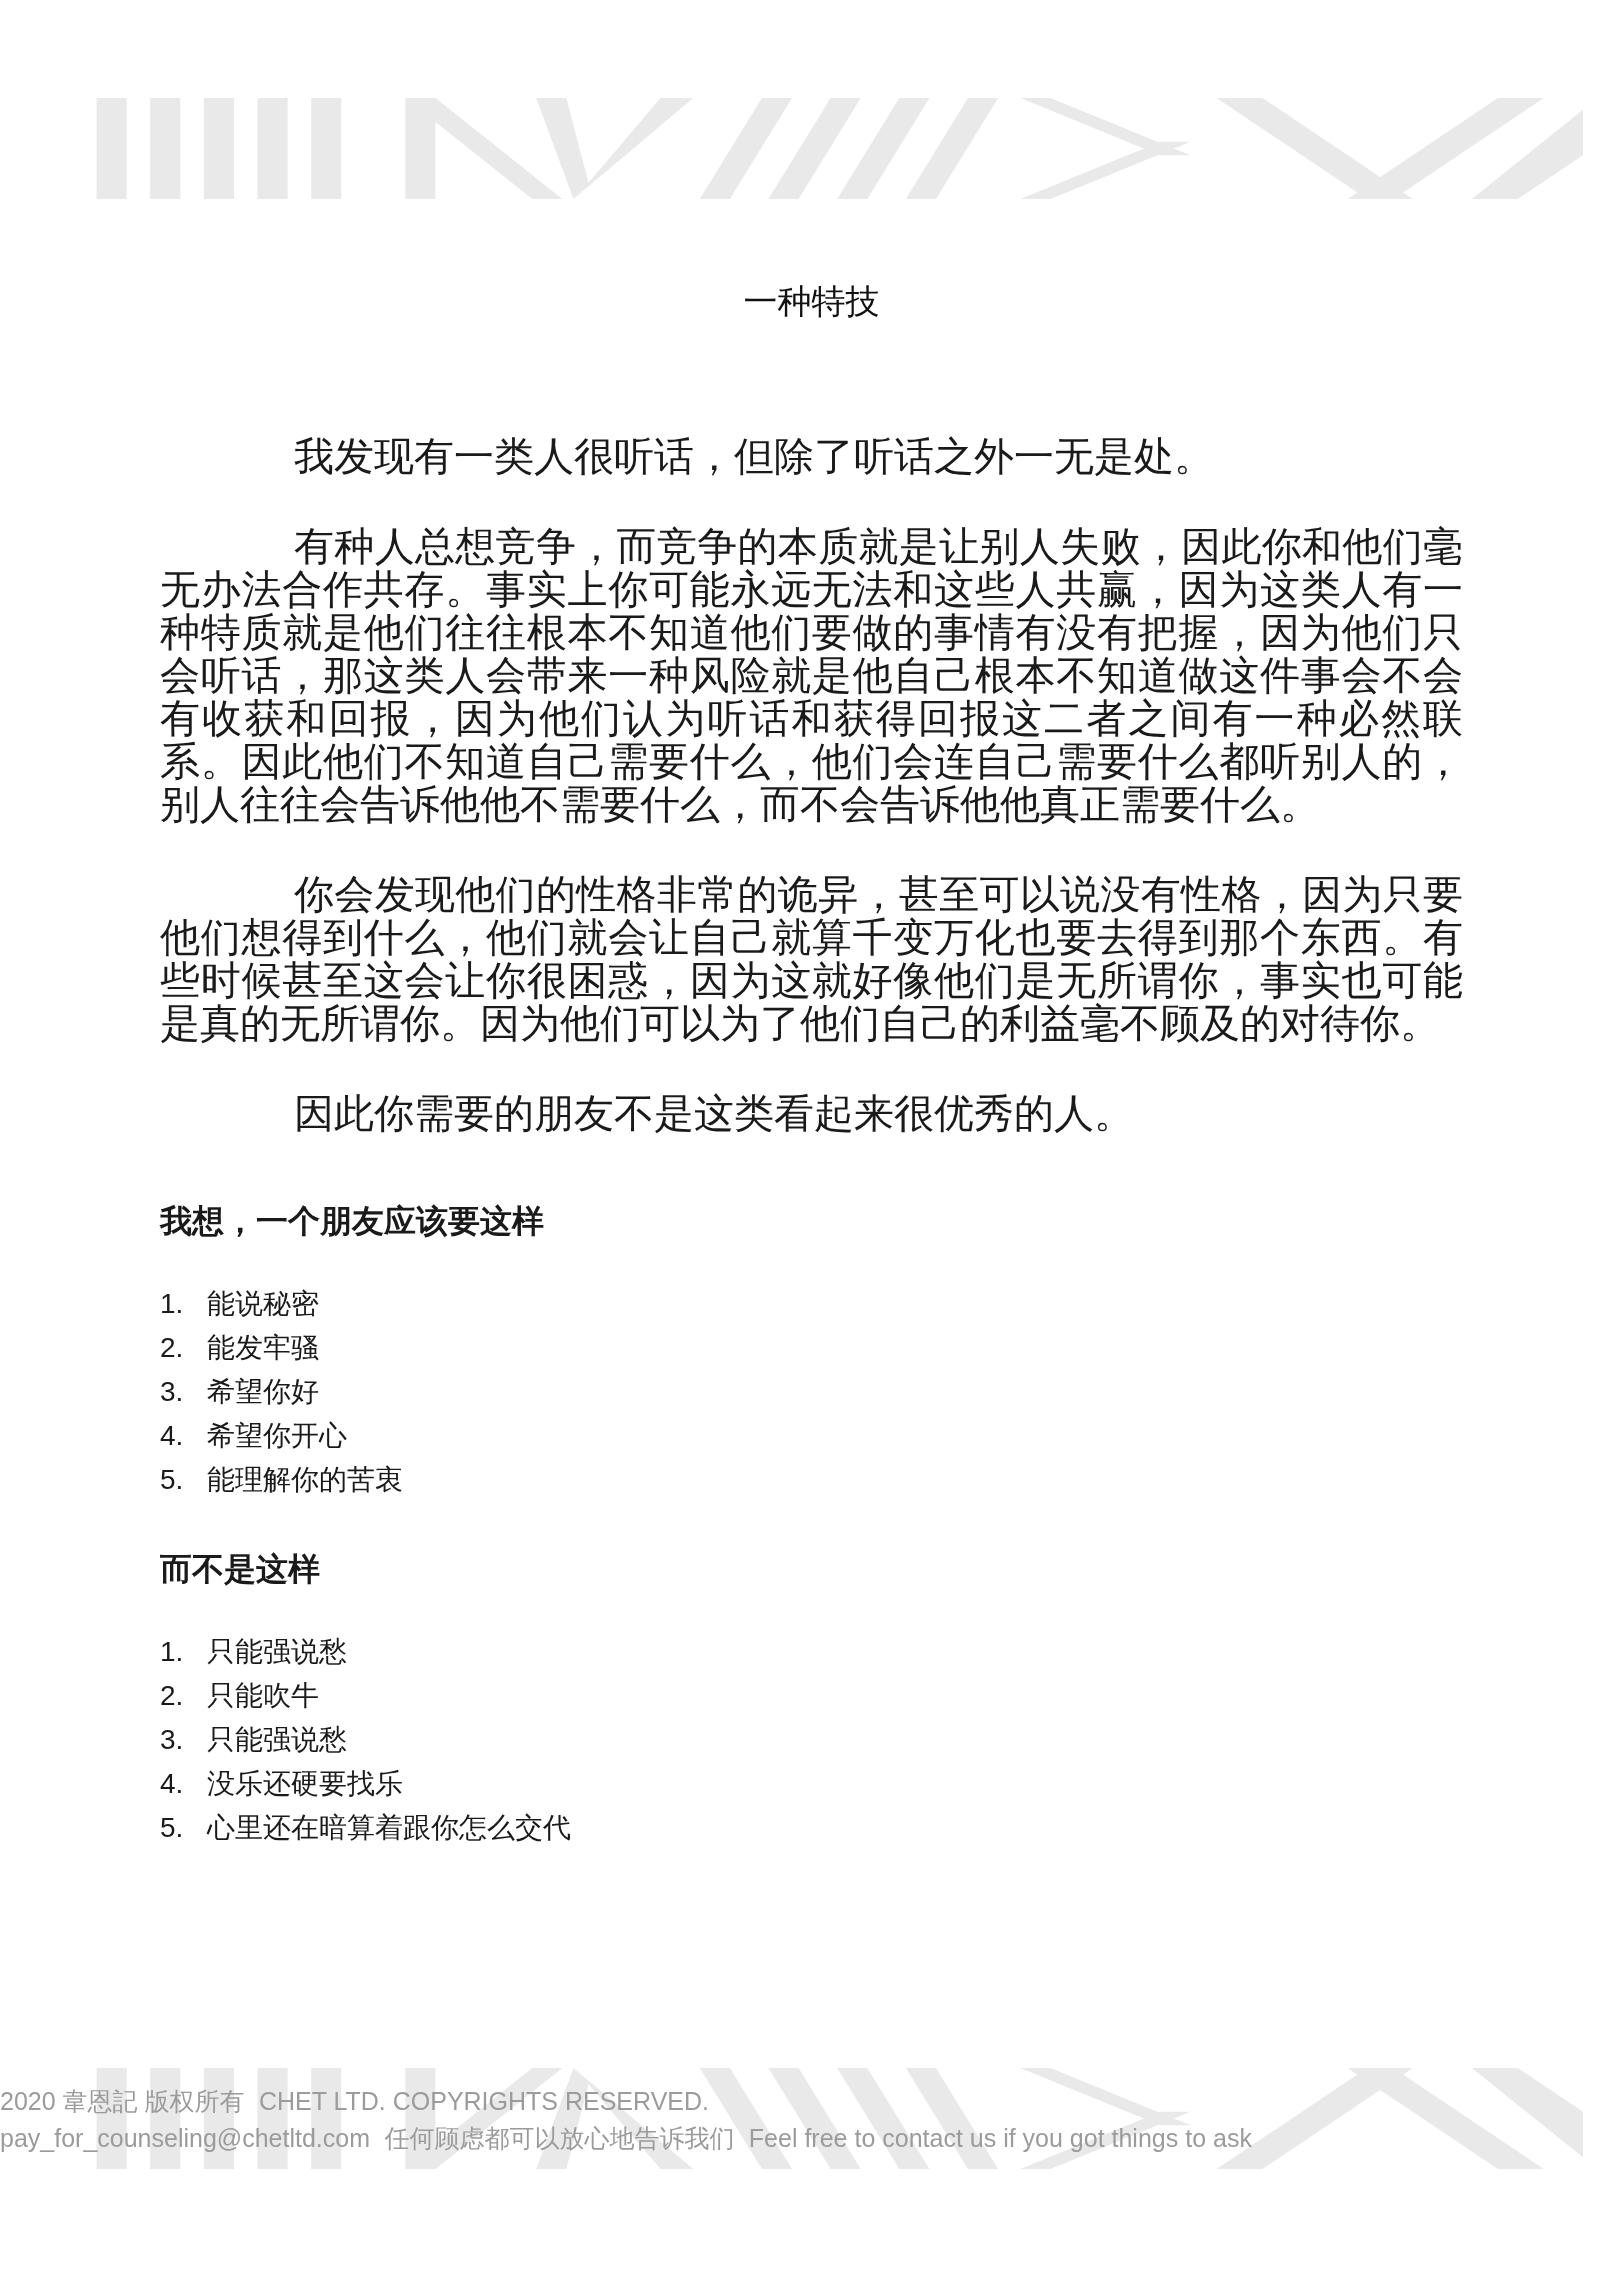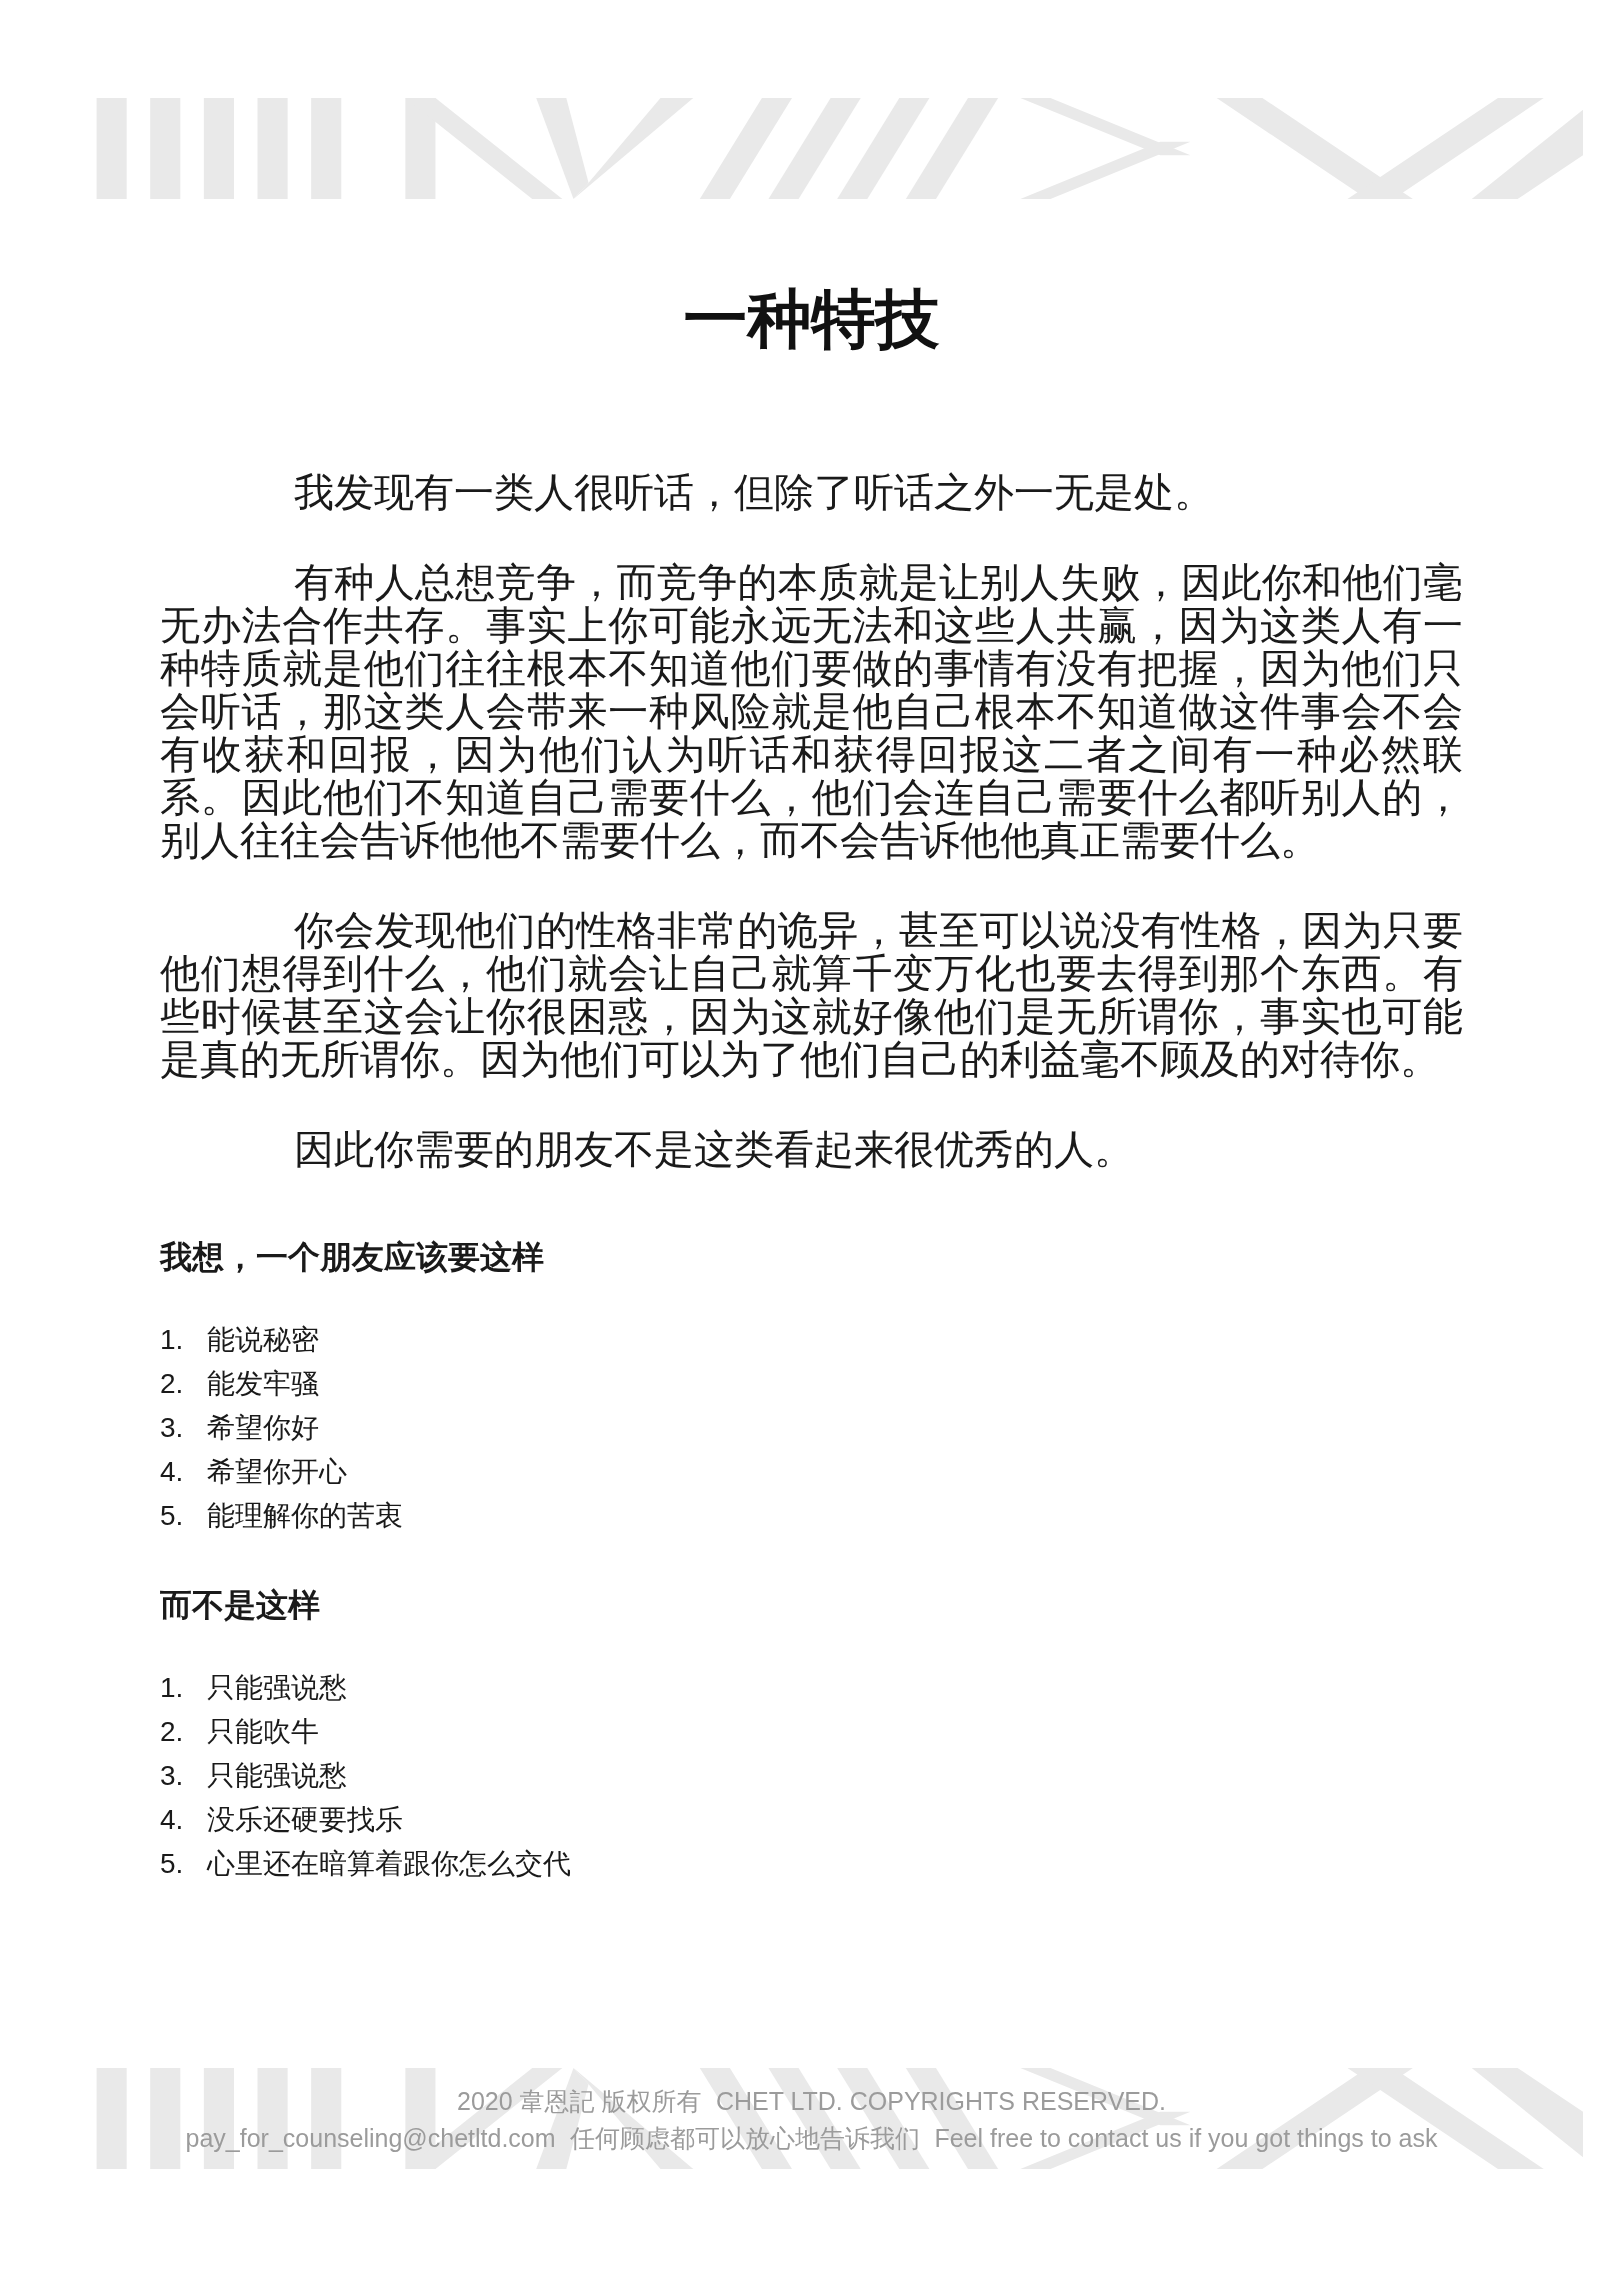--- a/index.html
+++ b/index.html
@@ -19,23 +19,23 @@
   
   .content {
     position: absolute;
     top: 0; left: 0;
     width: 1623px;
     box-sizing: border-box;
     padding: 281px 160px 0 160px;
   }
   .title {
     margin: 0;
-    font-size: 64px;
+    font-size: 34px;
     line-height: 1.2;
-    font-weight: bold;
+    font-weight: normal;
     text-align: center;
     color: #111111;
   }
   .para {
     margin: 47px 0 0 0;
     font-size: 40px;
     line-height: 43px;
     text-align: justify;
     text-indent: 134px;
     color: #1a1a1a;
@@ -51,21 +51,21 @@
   .list-heading.second { margin-top: 46px; }
   .num-list { margin-top: 39px; }
   .num-item { font-size: 28px; line-height: 44px; color: #1a1a1a; }
   .num-item .num { display: inline-block; min-width: 30px; margin-right: 17px; }
   
   .footer {
     position: absolute;
     top: 2083px;
     left: 0;
     width: 1623px;
-    text-align: center;
+    text-align: left;
     font-size: 25px;
     line-height: 37px;
     color: #9b9b9b;
   }
   .footer .gap { display: inline-block; width: 14.4px; }
 </style>
 </head>
 <body>
 
 <div class="page">

